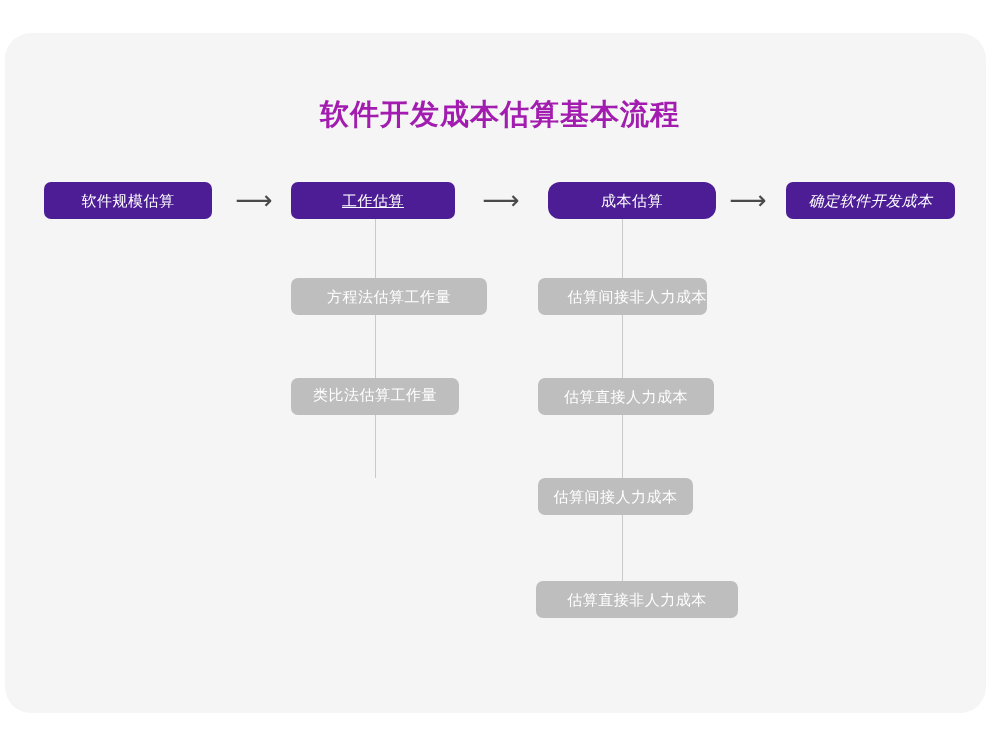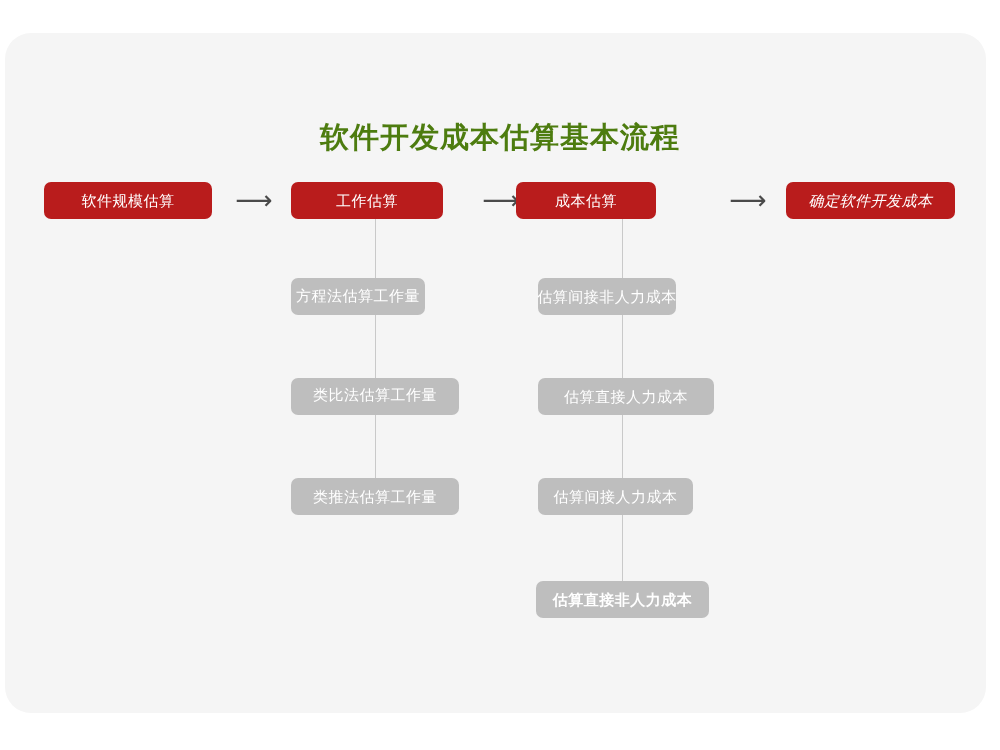--- a/index.html
+++ b/index.html
@@ -33,44 +33,43 @@
   }
 
   .title {
     position: absolute;
     left: 0;
     top: 95px;
     width: 1000px;
     text-align: center;
     font-size: 29px;
     font-weight: 700;
-    color: #4d7c0f;
+    color: #a21caf;
     letter-spacing: 1px;
     white-space: nowrap;
-    margin-top: 23px;
   }
 
   
   .node {
     position: absolute;
     box-sizing: border-box;
     display: flex;
     align-items: center;
     justify-content: center;
     border-radius: 7px;
     color: #ffffff;
     font-size: 15px;
     line-height: 1;
     letter-spacing: 0.5px;
     white-space: nowrap;
     user-select: none;
   }
 
   .node.primary {
-    background: #b91c1c;
+    background: #4c1d95;
     height: 37px;
     text-align: center;
   }
 
   .node.secondary {
     background: #bebebe;
     height: 37px;
     color: #ffffff;
   }
 
@@ -102,71 +101,68 @@
   <div class="card"></div>
 
   <div class="title">软件开发成本估算基本流程</div>
 
   <div class="node primary" style="left:44px; top:182px; width:168px;">
     <span>软件规模估算</span>
   </div>
 
   <div class="arrow" style="left:225px; top:188px; width:58px;">⟶</div>
 
-  <div class="node primary" style="left:291px; top:182px; width:152px;">
+  <div class="node primary" style="left:291px; top:182px; width:164px;text-decoration:underline;">
     <span>工作估算</span>
   </div>
 
   <div class="arrow" style="left:472px; top:188px; width:58px;">⟶</div>
 
-  <div class="node primary" style="left:516px; top:182px; width:140px;">
+  <div class="node primary" style="left:548px; top:182px; width:168px;border-radius:12px;">
     <span>成本估算</span>
   </div>
 
   <div class="arrow" style="left:719px; top:188px; width:58px;">⟶</div>
 
   <div class="node primary" style="left:786px; top:182px; width:169px;font-style:italic;">
     <span>确定软件开发成本</span>
   </div>
 
   <div class="connector" style="left:375px; top:219px; height:59px;"></div>
 
-  <div class="node secondary" style="left:291px; top:278px; width:134px;font-family:Liberation Serif, serif;">
+  <div class="node secondary" style="left:291px; top:278px; width:196px;">
     <span>方程法估算工作量</span>
   </div>
 
   <div class="connector" style="left:375px; top:315px; height:63px;"></div>
 
   <div class="node secondary" style="left:291px; top:378px; width:168px;font-family:Liberation Mono, monospace;">
     <span>类比法估算工作量</span>
   </div>
 
   <div class="connector" style="left:375px; top:415px; height:63px;"></div>
 
-  <div class="node secondary" style="left:291px; top:478px; width:168px;">
-    <span>类推法估算工作量</span>
-  </div>
 
   <div class="connector" style="left:622px; top:219px; height:59px;"></div>
 
-  <div class="node secondary" style="left:538px; top:278px; width:138px;">
+  <div class="node secondary" style="left:538px; top:278px; width:169px;justify-content:flex-end;">
     <span>估算间接非人力成本</span>
   </div>
 
   <div class="connector" style="left:622px; top:315px; height:63px;"></div>
 
   <div class="node secondary" style="left:538px; top:378px; width:176px;">
     <span>估算直接人力成本</span>
   </div>
 
   <div class="connector" style="left:622px; top:415px; height:63px;"></div>
 
   <div class="node secondary" style="left:538px; top:478px; width:155px;">
     <span>估算间接人力成本</span>
   </div>
 
   <div class="connector" style="left:622px; top:515px; height:66px;"></div>
 
-  <div class="node secondary" style="left:536px; top:581px; width:173px;font-weight:bold;">
+  <div class="node secondary" style="left:536px; top:581px; width:202px;">
     <span>估算直接非人力成本</span>
   </div>
 
 </div>
 
 </body></html>

